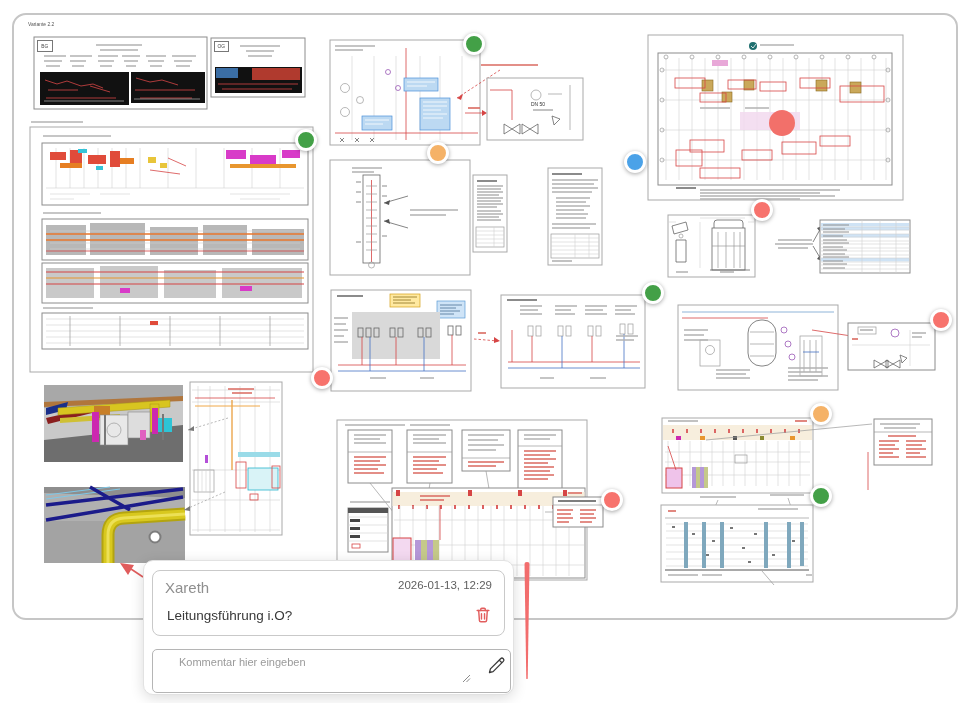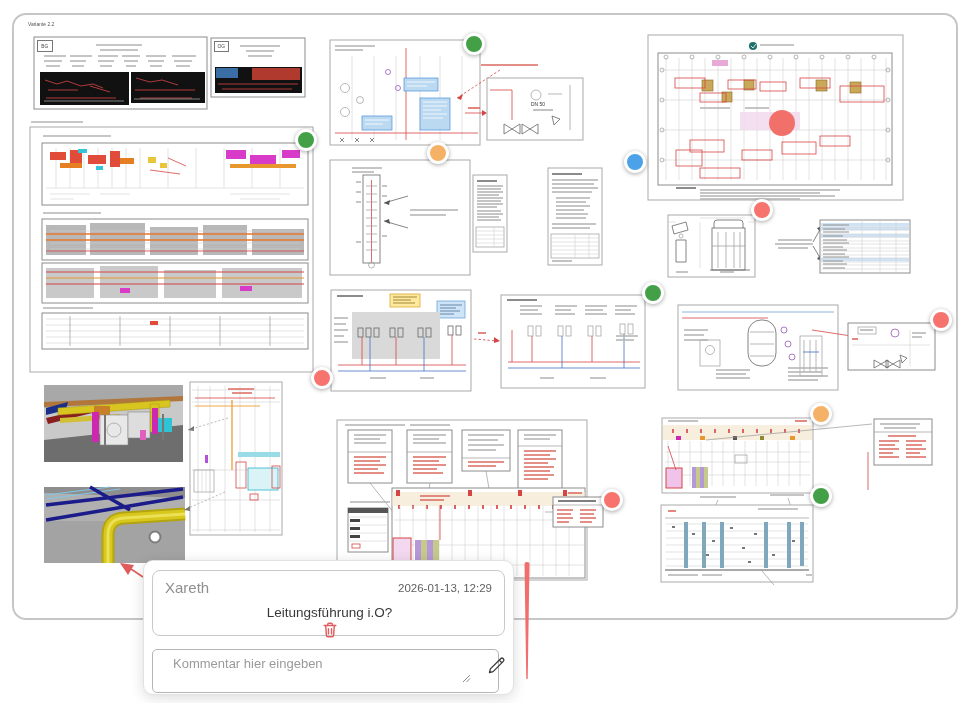--- a/index.html
+++ b/index.html
@@ -26,28 +26,28 @@
   .cornerbox span{transform:scale(.6)}
   
   .marker{position:absolute;width:16px;height:16px;border-radius:50%;border:3px solid #fff;
           box-shadow:0 1px 4px rgba(0,0,0,.35);transform:translate(-50%,-50%);z-index:30;cursor:pointer;}
   .anchor-dot{position:absolute;left:155px;top:537px;width:9px;height:9px;border-radius:50%;
           background:#fff;border:2px solid #7d7d7d;transform:translate(-50%,-50%);z-index:31;}
   
   #comment-card{position:absolute;left:143px;top:560px;width:369px;height:133px;background:#fff;
           border:1px solid #e2e2e2;border-radius:10px;box-shadow:0 3px 14px rgba(0,0,0,.14);z-index:40;}
   #msg-box{position:absolute;left:8px;top:9px;width:351px;height:64px;border:1.5px solid #c9c9c9;border-radius:8px;}
-  #msg-head{display:flex;justify-content:space-between;align-items:center;padding:8px 12px 0 12px;}
+  #msg-head{display:flex;justify-content:space-between;align-items:flex-start;padding:8px 12px 0 12px;}
   #msg-author{font-size:15px;color:#8f8f8f;}
   #msg-time{font-size:11.5px;color:#5f5f5f;}
-  #msg-row{display:flex;justify-content:space-between;align-items:center;padding:9px 12px 0 14px;flex-direction:column;}
+  #msg-row{display:flex;justify-content:space-between;align-items:center;padding:9px 12px 0 14px;}
   #msg-text{font-size:13.5px;color:#383838;}
   #comment-input{position:absolute;left:8px;top:88px;width:305px;height:30px;resize:none;
           border:1.5px solid #b5b5b5;border-radius:5px;font-family:"Liberation Sans",sans-serif;
-          font-size:13px;color:#444;padding:6px 20px;outline:none;}
+          font-size:11px;color:#444;padding:6px 26px;outline:none;}
   #comment-input::placeholder{color:#9a9a9a;}
   .grip{position:absolute;left:318px;top:113px;pointer-events:none;}
   #pencil-btn{position:absolute;left:341px;top:95px;width:22px;height:22px;cursor:pointer;background:none;border:none;padding:0;}
   #trash-btn{cursor:pointer;background:none;border:none;padding:0;width:18px;height:20px;}
   
   #comment-pin{position:absolute;left:524px;top:562px;width:6px;height:117px;background:#f26d6d;
           border-radius:3px;clip-path:polygon(8% 0,92% 0,62% 100%,38% 100%);z-index:39;}
 </style>
 </head>
 <body>

